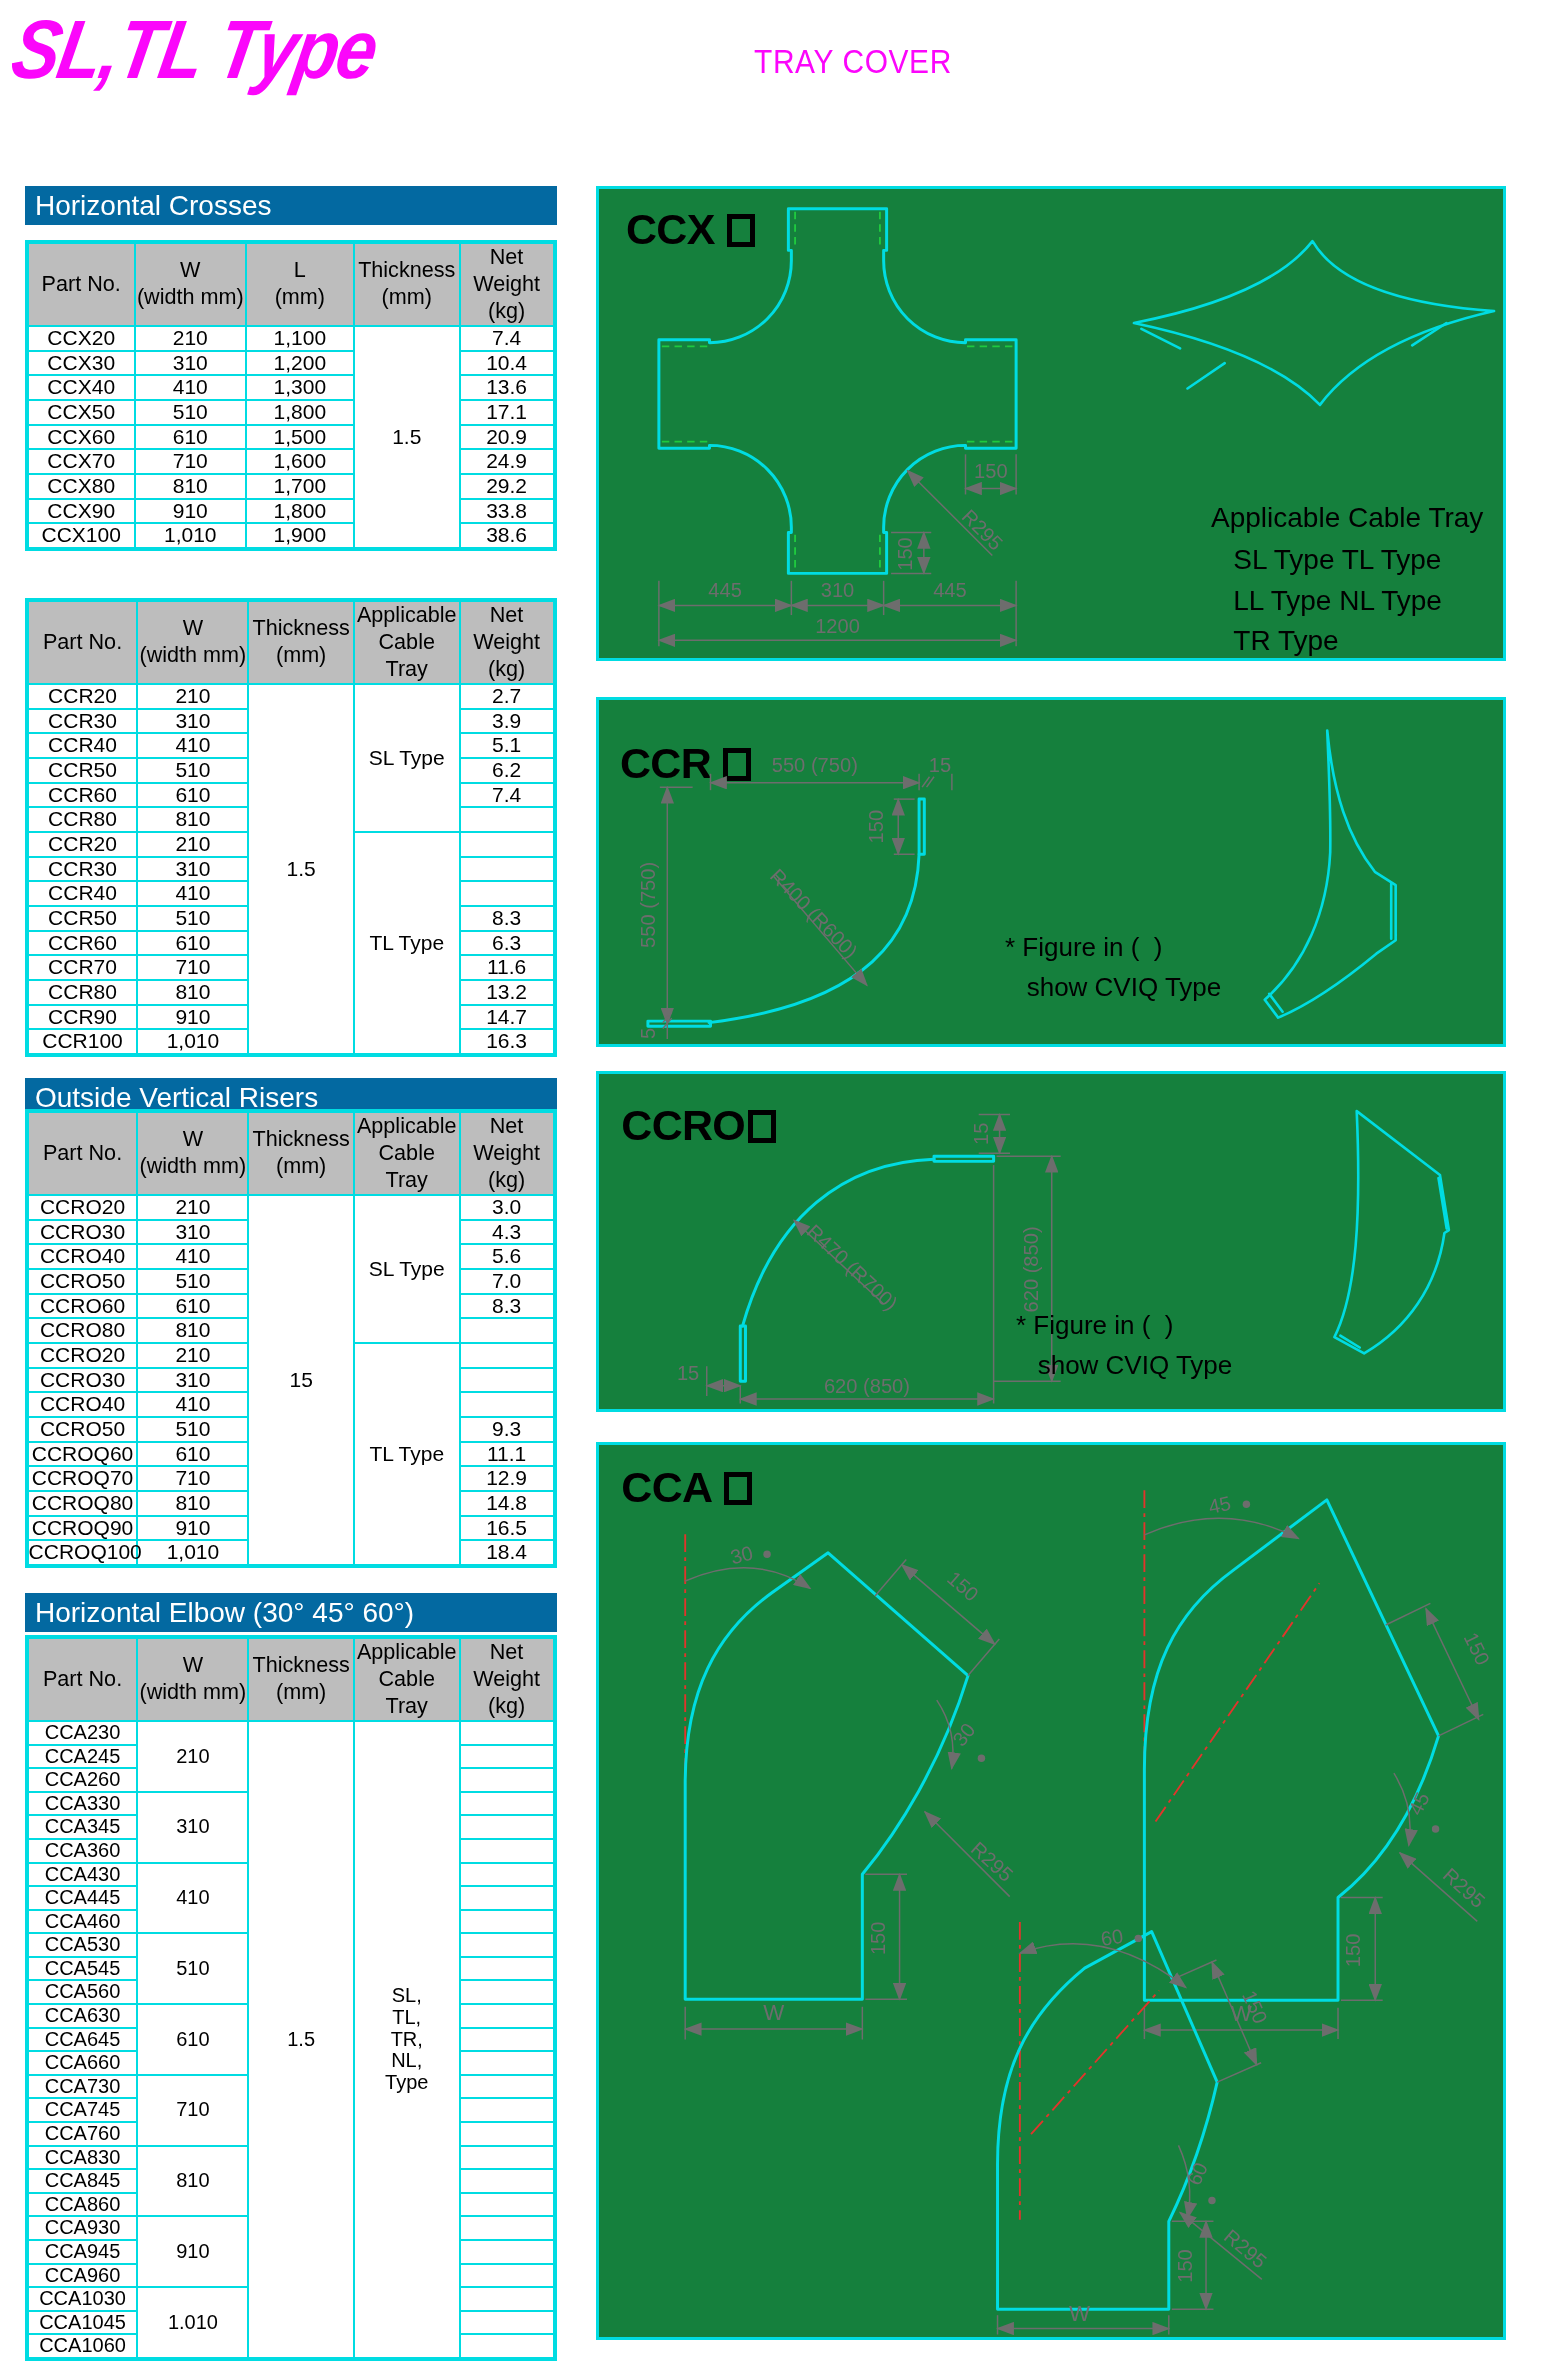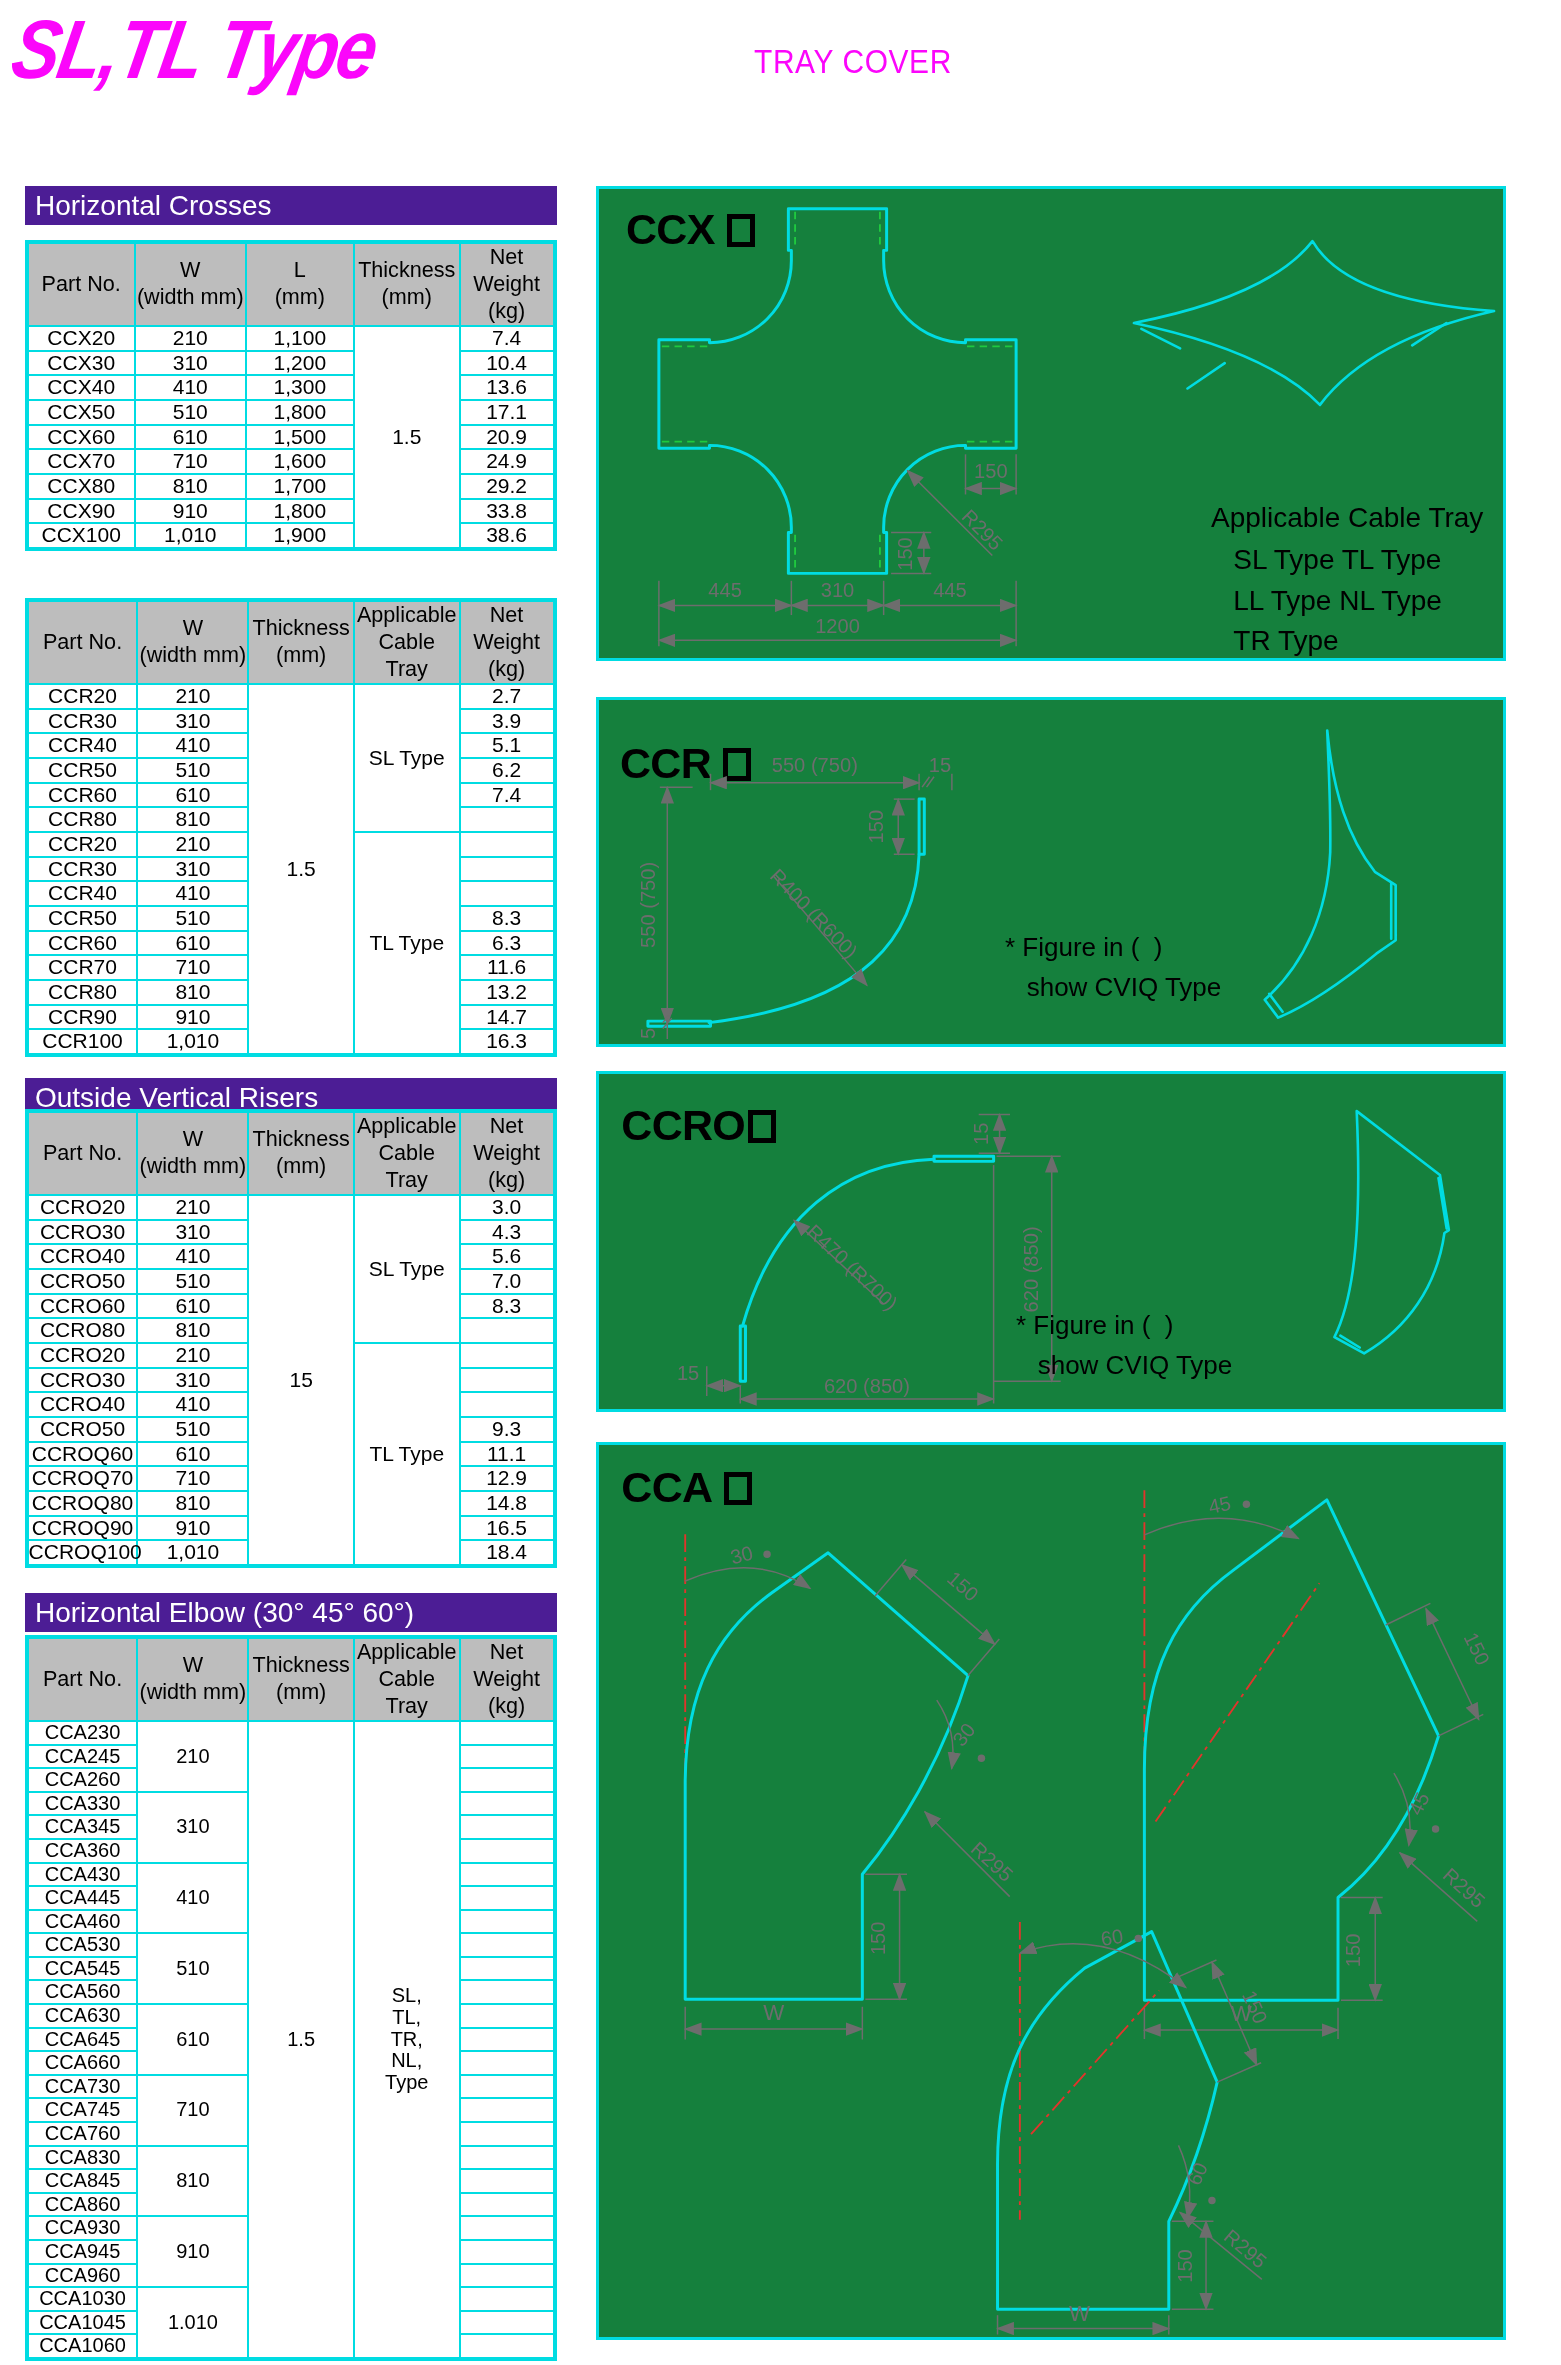--- a/index.html
+++ b/index.html
@@ -8,21 +8,21 @@
   }
   *{box-sizing:border-box}
   body{margin:0;background:#fff;font-family:"Liberation Sans",sans-serif;color:#000;}
   #page{position:relative;width:1561px;height:2366px;background:#fff;overflow:hidden;}
 
   .pagetitle{position:absolute;left:22.3px;top:1.5px;font-size:83px;font-weight:bold;font-style:italic;
     color:var(--magenta);letter-spacing:-2.2px;transform:skewX(-10deg) scaleX(.86);transform-origin:left top;white-space:nowrap;}
   .subtitle{position:absolute;left:754px;top:42px;font-size:34px;color:var(--magenta);
     letter-spacing:0.7px;transform:scaleX(.88);transform-origin:left top;white-space:nowrap;}
 
-  .secbar{position:absolute;left:24.6px;width:532px;height:39px;background:#4c1d95;color:#fff;
+  .secbar{position:absolute;left:24.6px;width:532px;height:39px;background:#0369a1;color:#fff;
     font-size:28px;display:flex;align-items:center;padding-left:10.4px;white-space:nowrap;}
 
   table{border-collapse:collapse;position:absolute;left:24.6px;width:532px;background:#fff;
     table-layout:fixed;border:4.5px solid var(--cyan);}
   th{background:var(--hdr);font-weight:normal;font-size:21.6px;line-height:1.25;white-space:pre-line;
     height:66px;border:2.2px solid var(--cyan);padding:0;text-align:center;}
   td{font-size:21px;text-align:center;border:2.2px solid var(--cyan);padding:0;
     white-space:pre-line;line-height:1.08;}
   #tbl0{top:240px}  #tbl0 td{height:22.3px}
   #tbl1{top:598px}  #tbl1 td{height:22.3px}

